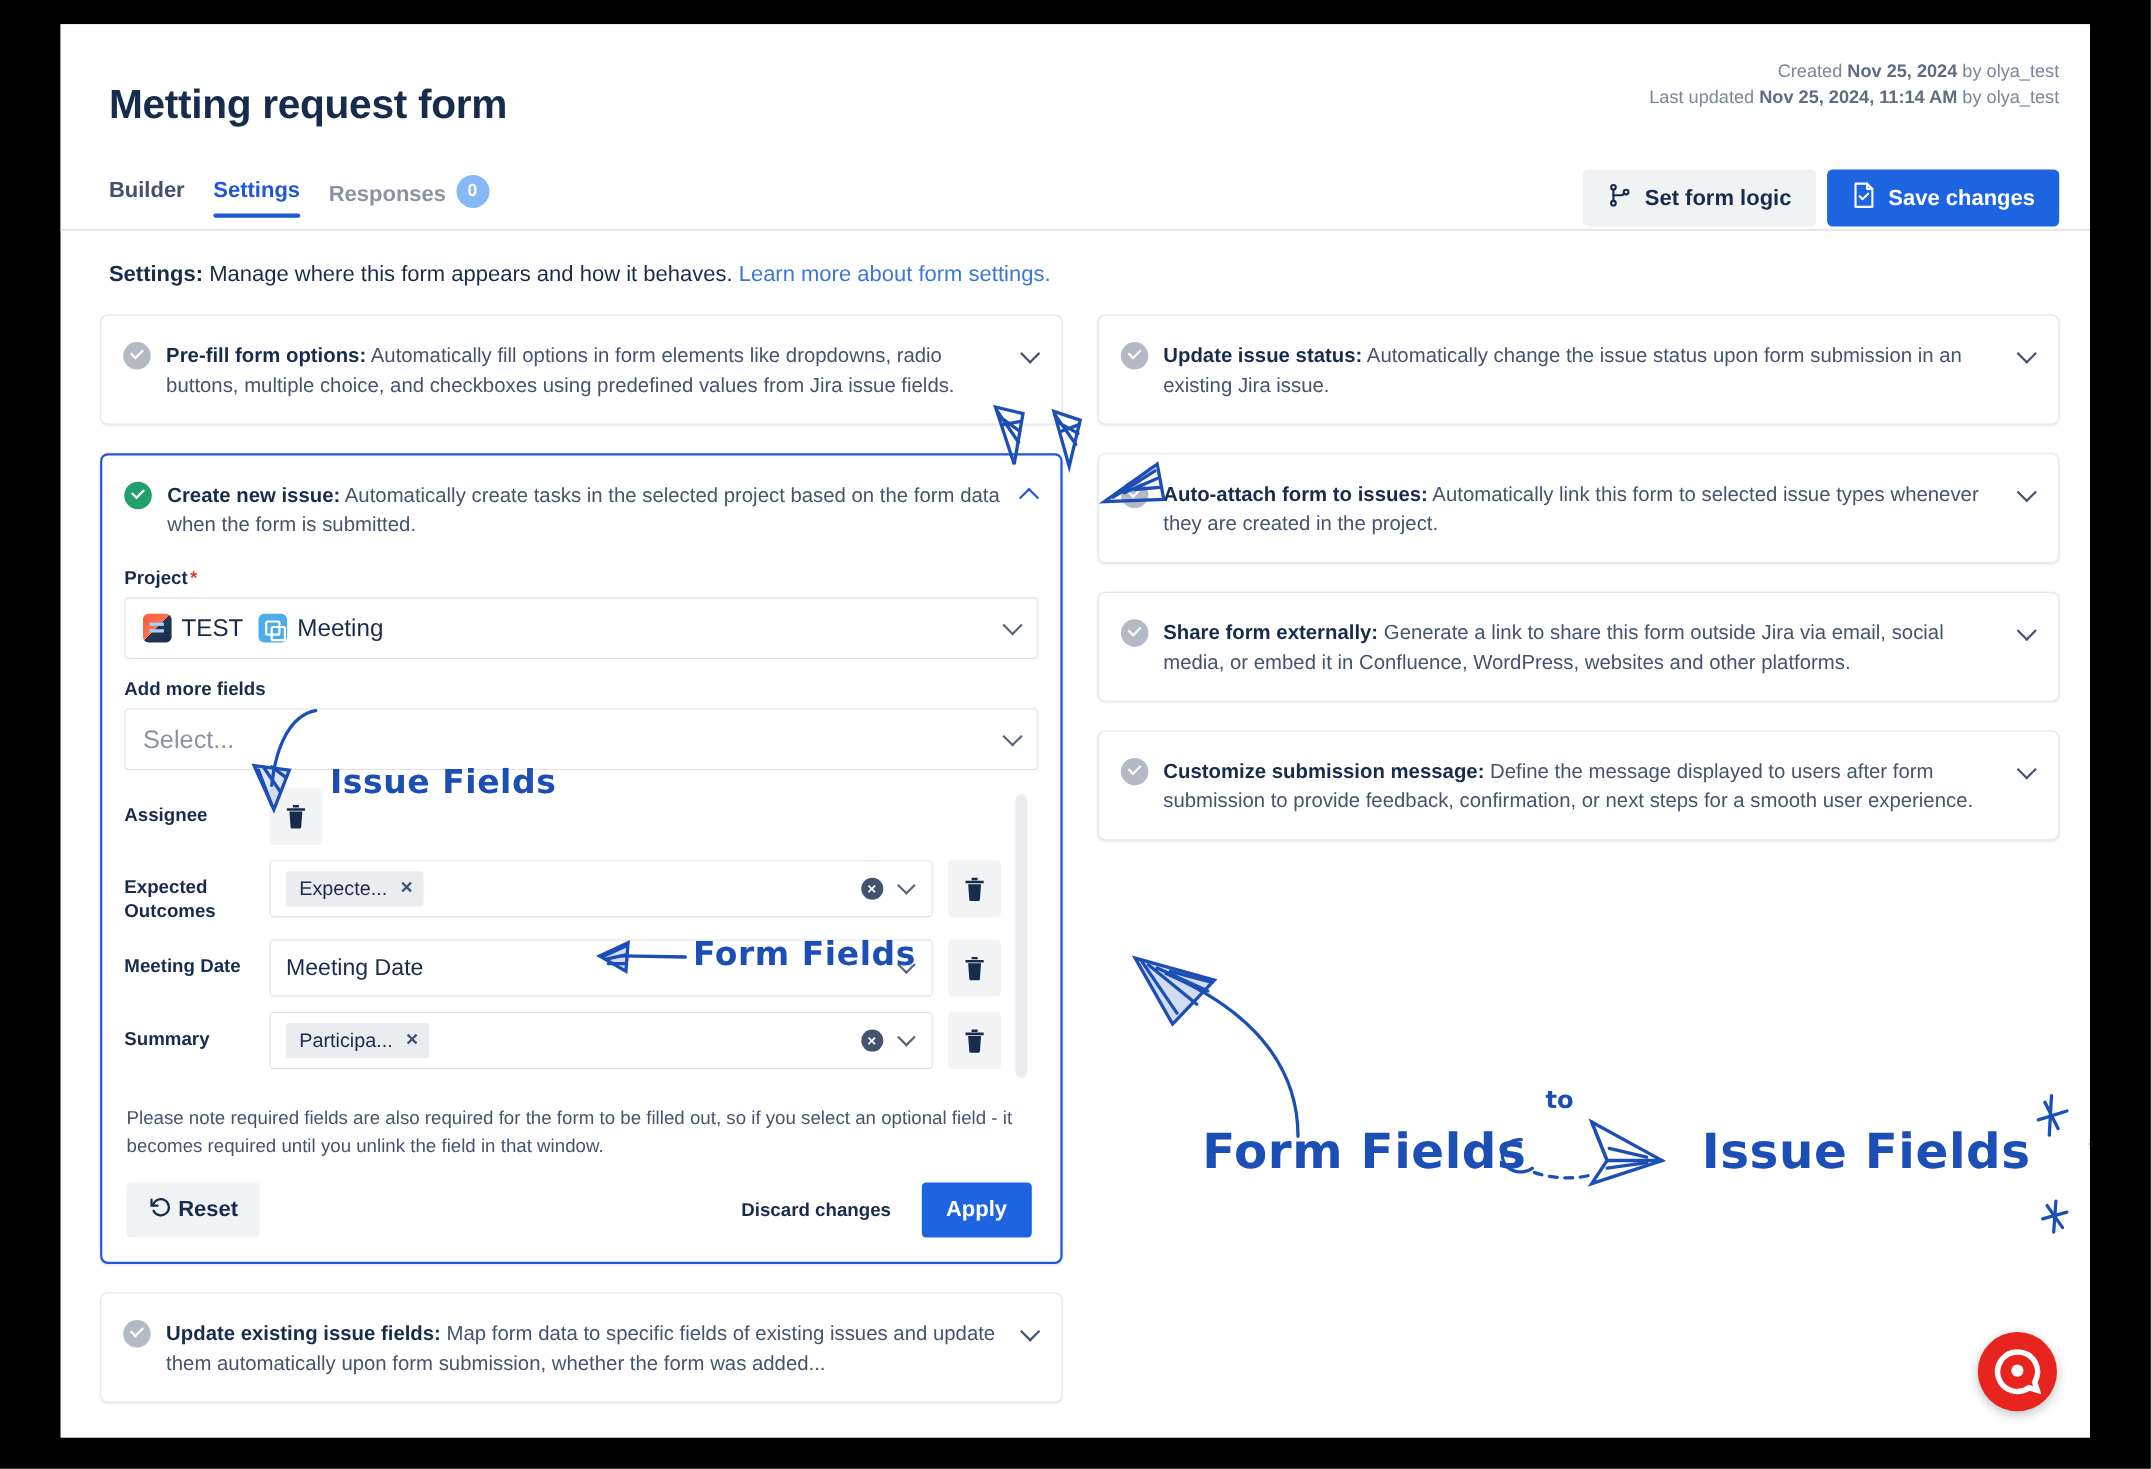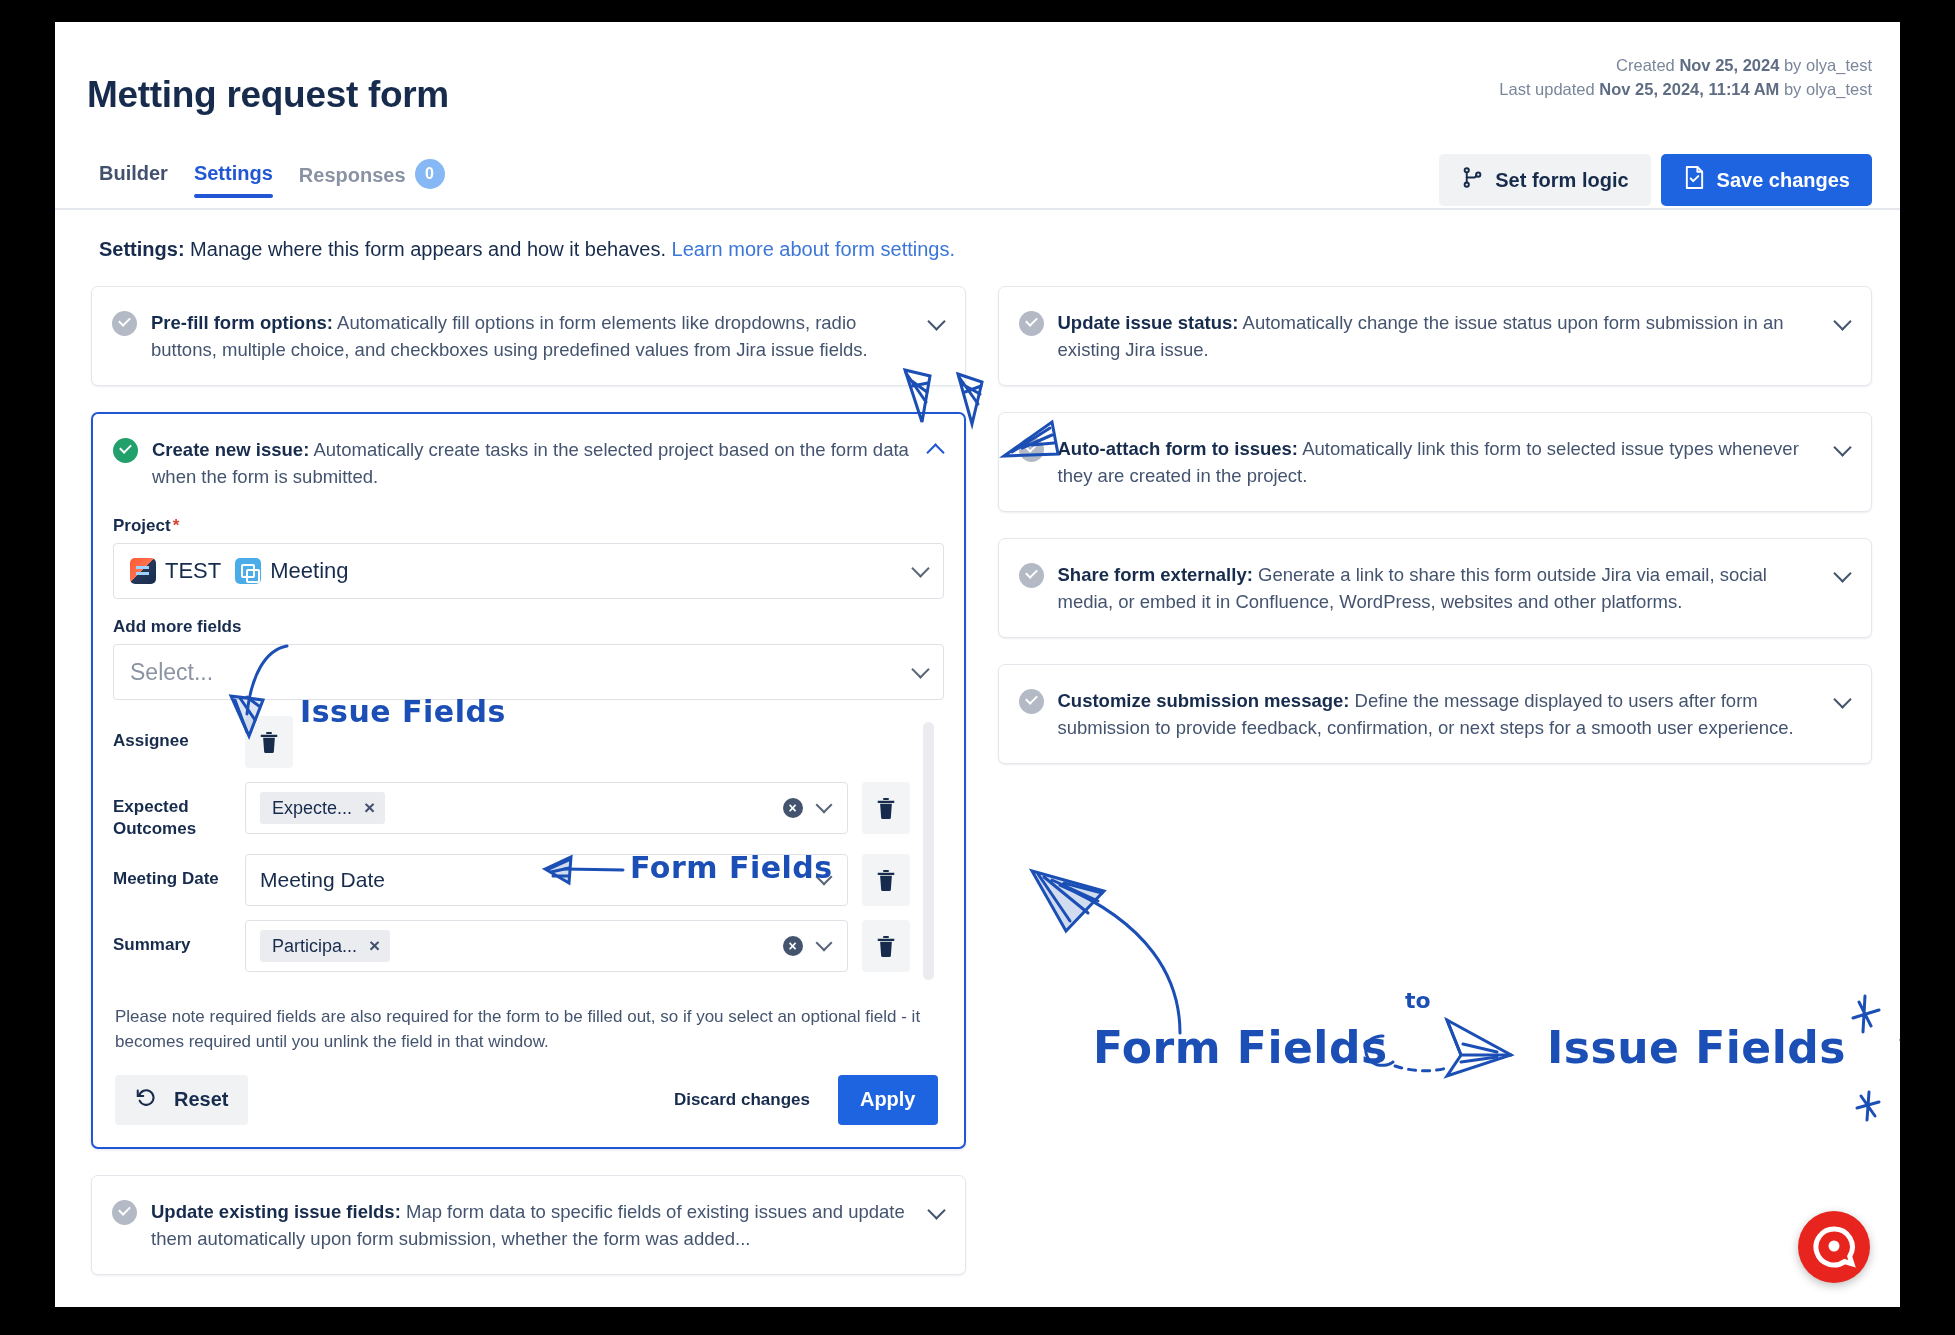--- a/index.html
+++ b/index.html
@@ -23,21 +23,21 @@
     overflow: hidden;
   }
 
   
   .hdr {
     position: absolute; left: 0; top: 0; width: 100%;
     height: 188px; background: #fff;
     border-bottom: 2px solid #e4e7ec;
   }
   .title {
-    position: absolute; left: 32px; top: 52px;
+    position: absolute; left: 44px; top: 52px;
     font-size: 37px; font-weight: bold; color: #172b4d;
     letter-spacing: -0.3px;
   }
   .meta {
     position: absolute; right: 28px; top: 32px;
     text-align: right; line-height: 1.45;
     font-size: 16.5px; color: #7a869a;
   }
   .meta b { color: #5e6c84; font-weight: bold; }
 
@@ -245,21 +245,21 @@
 
   .note {
     font-size: 17px; line-height: 1.48; color: #44546f;
     padding: 18px 6px 0 2px;
   }
   .card-foot {
     display: flex; align-items: center; justify-content: space-between;
     padding: 20px 6px 22px 2px;
   }
   .btn-reset {
-    display: inline-flex; align-items: center; gap: 17px;
+    display: inline-flex; align-items: center; gap: 5px;
     height: 50px; padding: 0 20px; border-radius: 4px;
     background: #f1f2f4; color: #172b4d; font-size: 20px; font-weight: bold;
     cursor: pointer;
   }
   .foot-right { display: flex; align-items: center; gap: 20px; }
   .btn-link {
     font-size: 17px; font-weight: bold; color: #172b4d; cursor: pointer; padding: 0 8px;
   }
   .btn-apply {
     height: 50px; padding: 0 22px; border-radius: 4px;

